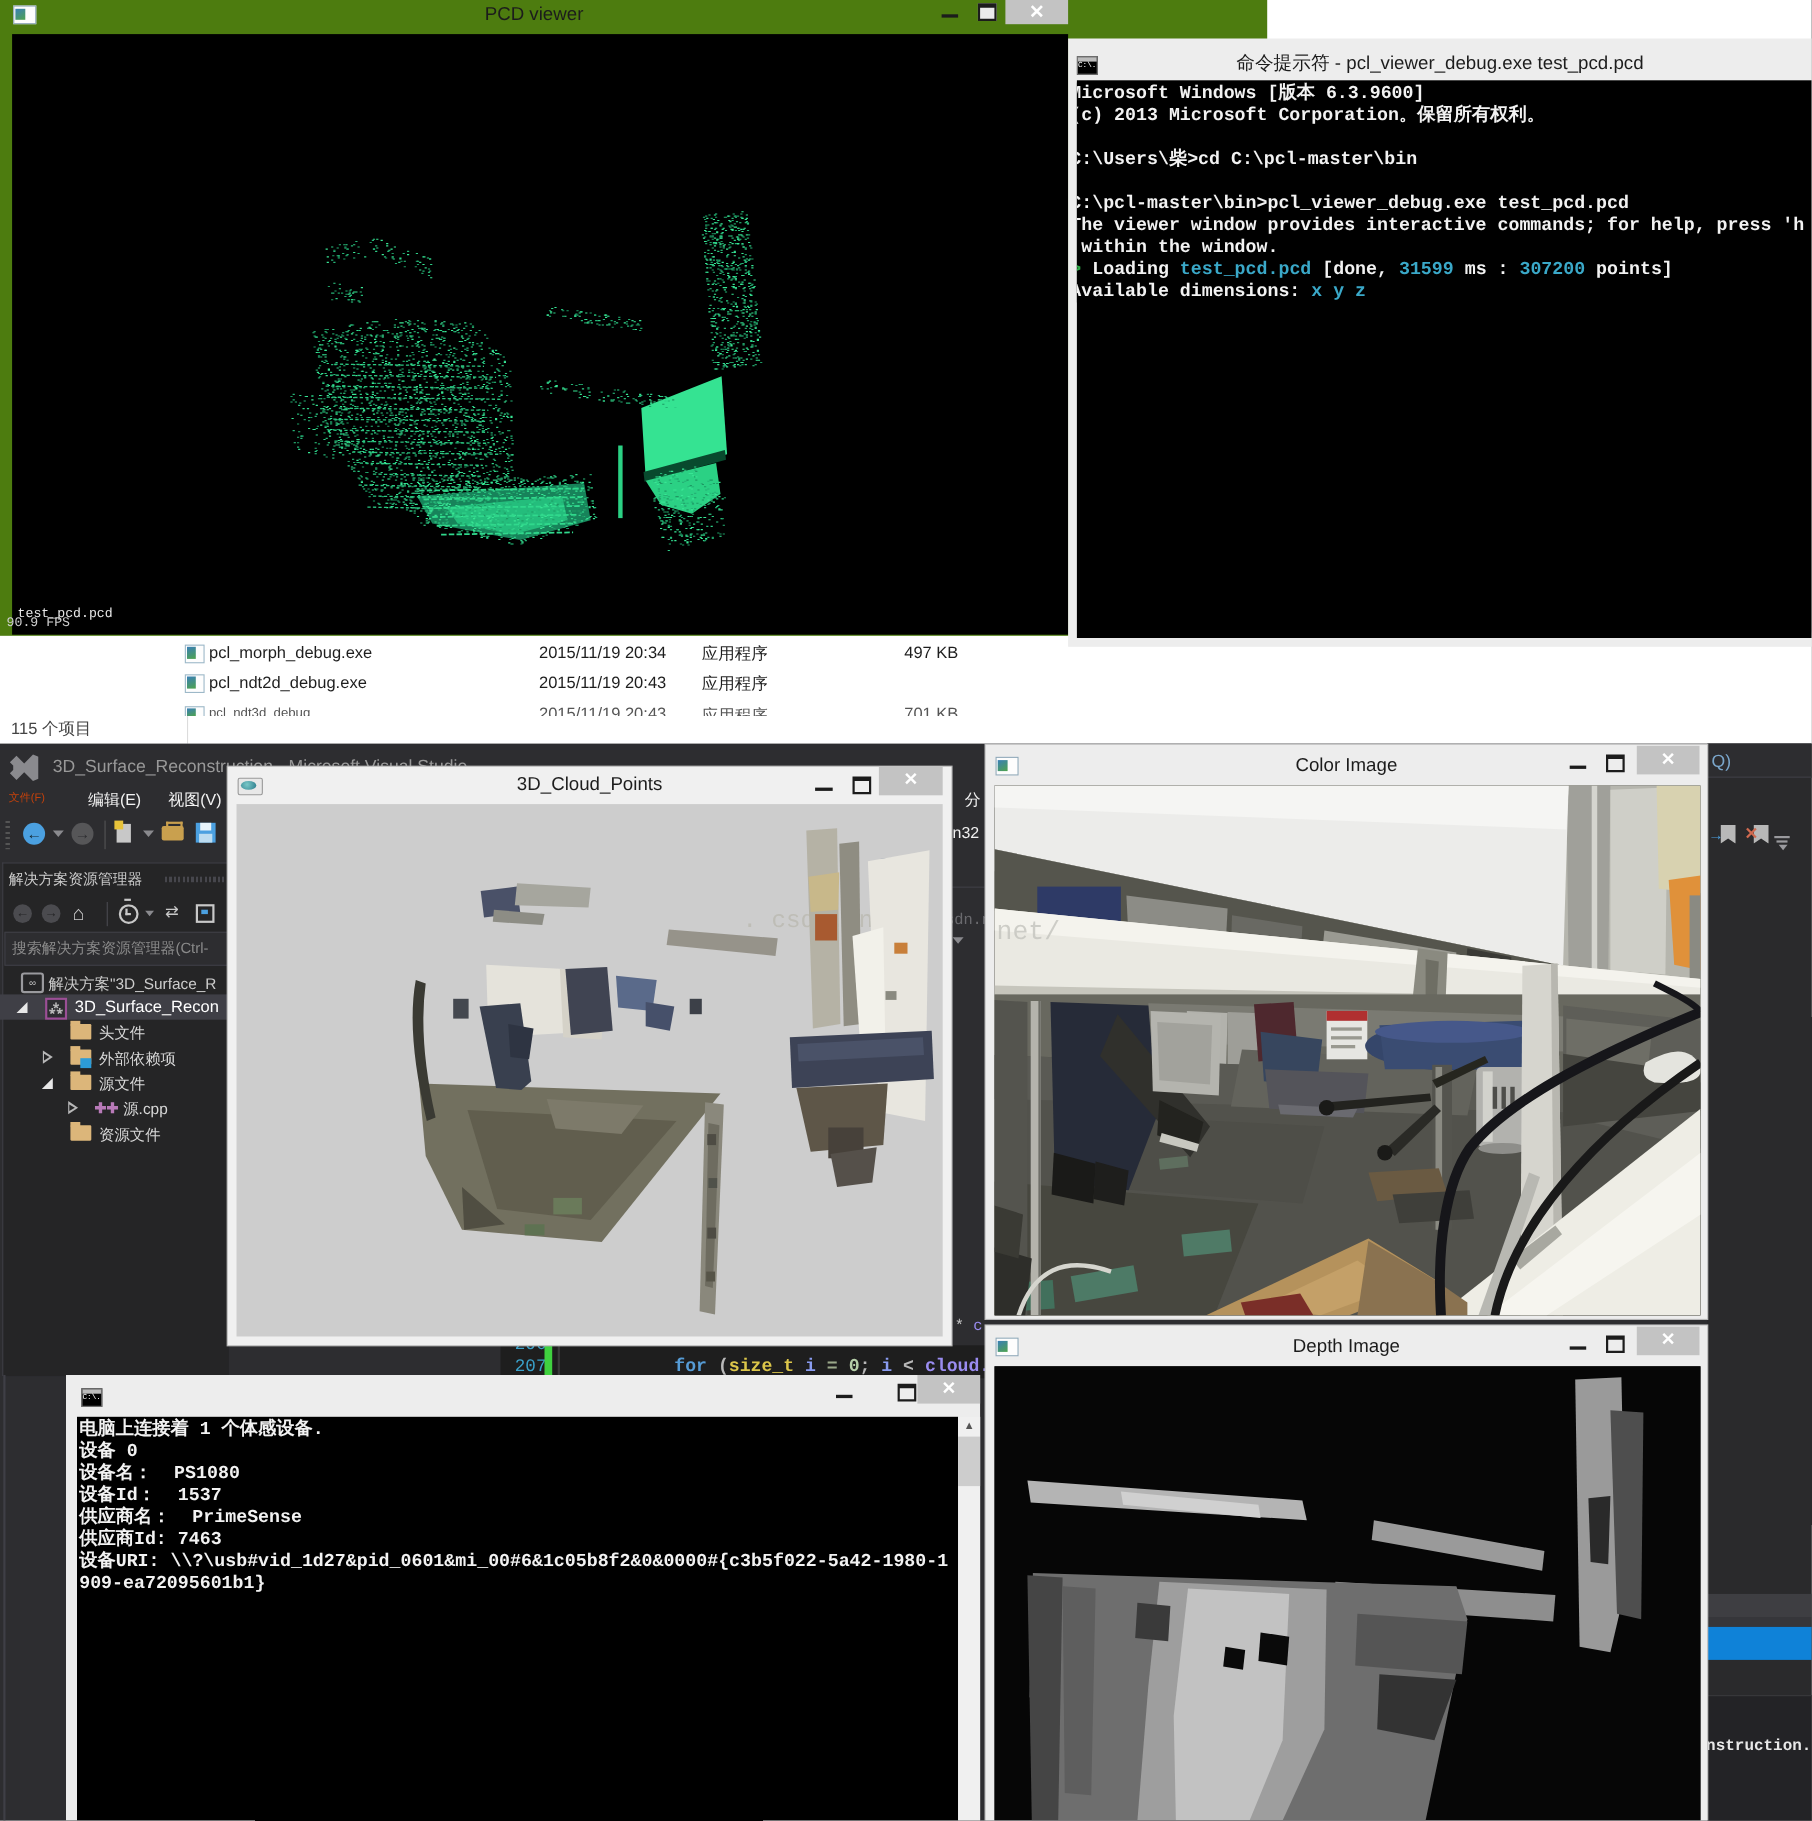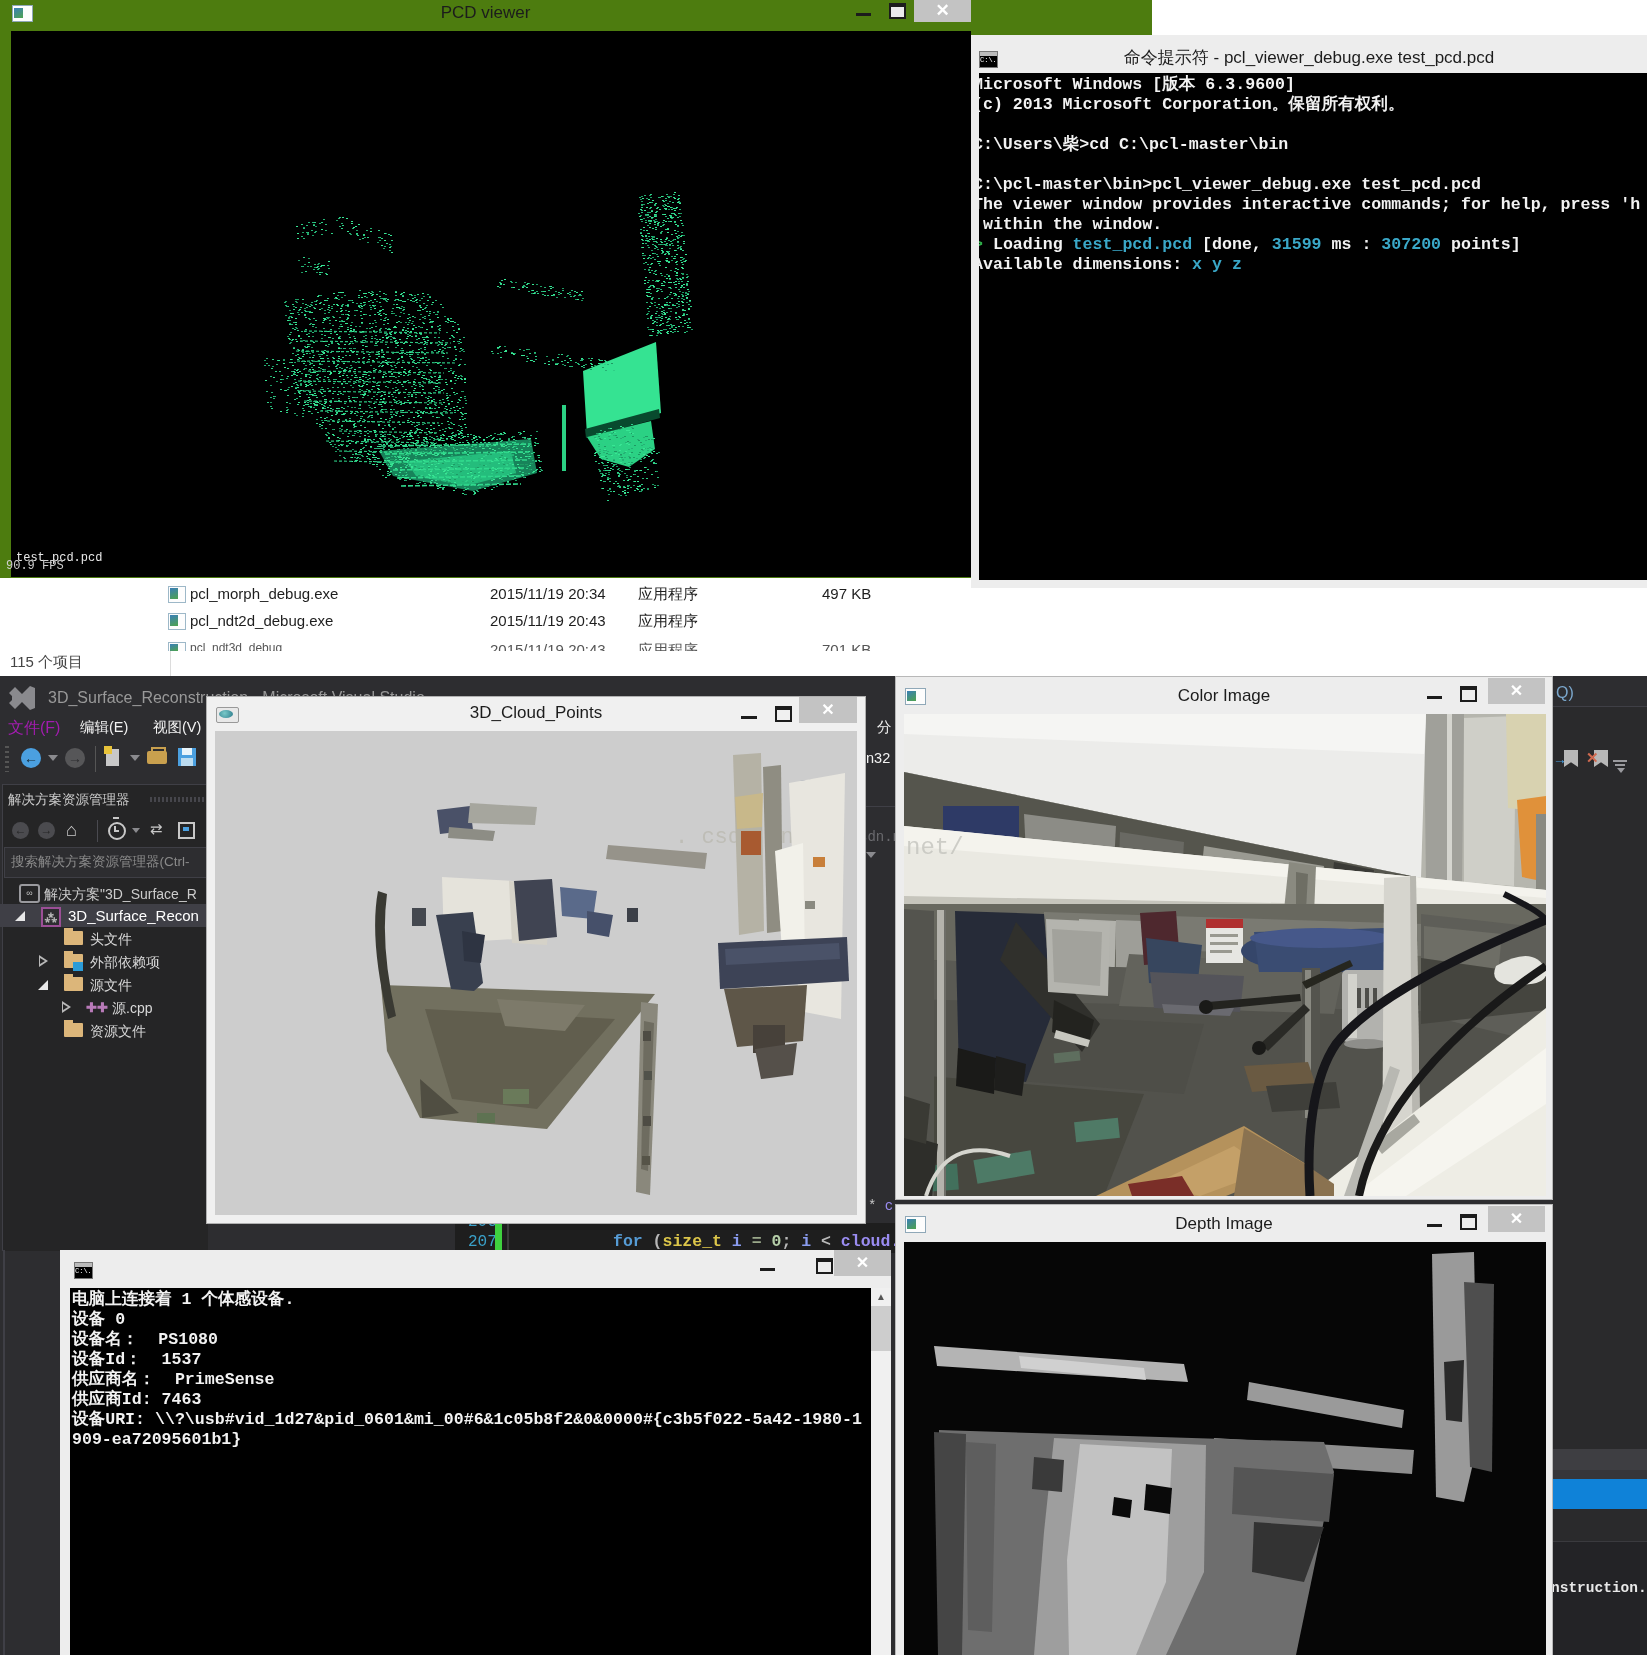--- a/index.html
+++ b/index.html
@@ -113,21 +113,21 @@
   </div>
 </div>
 
 <div class="abs" style="left:0;top:676px;width:1647px;height:979px;background:#2d2d30;"></div>
 
 <svg class="abs" style="left:9px;top:685px;" width="26" height="26" viewBox="0 0 26 26">
   <path d="M0 8 L6 2 L13 9 L21 1 L26 3 L26 23 L21 25 L13 17 L6 24 L0 18 L5 13 Z M3 10 L6 13 L3 16 Z M16 13 L22 7 L22 19 Z" fill="#8a8a8e"></path>
 </svg>
 <div class="abs" style="left:48px;top:689px;color:#999;font-size:16px;white-space:nowrap;">3D_Surface_Reconstruction - Microsoft Visual Studio</div>
 
-<div class="abs" style="left:8px;top:718px;color:#a21caf;font-size:16px;">文件(F)</div>
+<div class="abs" style="left:8px;top:718px;color:#c2410c;font-size:10px;">文件(F)</div>
 <div class="abs" style="left:80px;top:718px;color:#f2f2f2;font-size:14.5px;">编辑(E)</div>
 <div class="abs" style="left:153px;top:718px;color:#f2f2f2;font-size:14.5px;">视图(V)</div>
 <div class="abs" style="left:877px;top:718px;color:#f2f2f2;font-size:14.5px;">分</div>
 
 <div class="abs" style="left:5px;top:746px;width:4px;height:26px;background:repeating-linear-gradient(#555 0 2px,#2d2d30 2px 5px);"></div>
 <div class="abs" style="left:21px;top:748px;width:20px;height:20px;border-radius:50%;background:#4ba0e0;color:#15262e;text-align:center;line-height:20px;font-size:14px;font-weight:bold;">←</div>
 <div class="abs" style="left:48px;top:755px;width:0;height:0;border-left:5px solid transparent;border-right:5px solid transparent;border-top:6px solid #8a8a8e;"></div>
 <div class="abs" style="left:65px;top:748px;width:20px;height:20px;border-radius:50%;background:#565658;color:#2d2d30;text-align:center;line-height:20px;font-size:14px;font-weight:bold;">→</div>
 <div class="abs" style="left:95px;top:746px;width:1px;height:26px;background:#555;"></div>
 <div class="abs" style="left:106px;top:749px;width:13px;height:17px;background:#c8c8c8;"></div>

